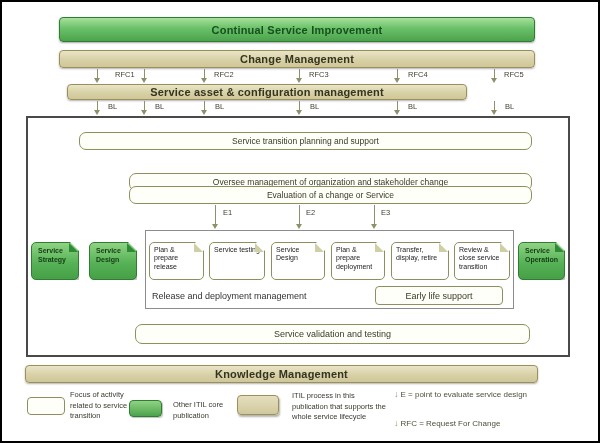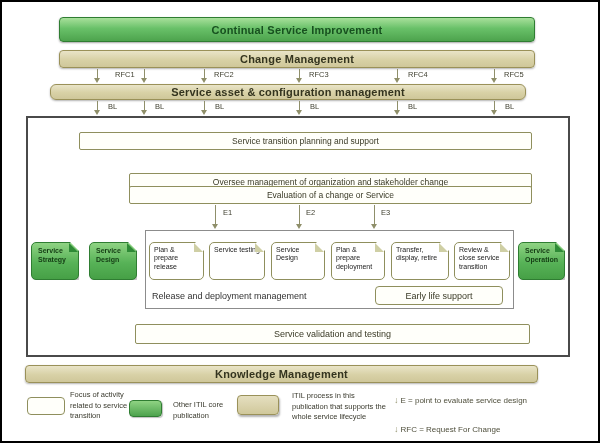--- a/index.html
+++ b/index.html
@@ -32,21 +32,21 @@
     content:""; position:absolute; left:1px; bottom:0;
     border-left:3.5px solid transparent; border-right:3.5px solid transparent;
     border-top:5px solid #8f8f6a;
   }
   .albl { position:absolute; font-size:7.5px; color:#3f3f2f; white-space:nowrap; }
   
   .outerbox { position:absolute; left:24px; top:114px; width:544px; height:241px;
     border:2px solid #4a4a4a; background:#fff; }
   .wbox {
     position:absolute; display:flex; align-items:center; justify-content:center;
-    background:#fffffa; border:1px solid #8f8f5d; border-radius:2px;
+    background:#fffffa; border:1px solid #8f8f5d; border-radius:7px;
     font-size:8.5px; color:#3a3a26; white-space:nowrap;
   }
   .cluster { position:absolute; left:143px; top:228px; width:369px; height:79px;
     border:1px solid #8c8c8c; background:#fff; }
   .pbox {
     position:absolute; top:240px; height:38px; padding:3px 3px 2px 4px;
     background:#fff; border:1px solid #8f8f5d; border-radius:5px;
     clip-path:polygon(0 0, calc(100% - 9px) 0, 100% 9px, 100% 100%, 0 100%);
     font-size:7px; line-height:1.18; color:#222; overflow:hidden;
   }
@@ -65,21 +65,21 @@
   }
   .gbox::after { background:#2e8a36; }
   
   .lg-box { position:absolute; border-radius:4px; }
   .lg-white { background:#fffffa; border:1px solid #8f8f5d; }
   .lg-green { background:linear-gradient(180deg,#8fd383,#4da34d); border:1px solid #2f7d32;
     box-shadow:1px 1px 1px rgba(0,0,0,.25); }
   .lg-tan { background:linear-gradient(180deg,#e5dfc0,#d0c89b); border:1px solid #9a9159;
     box-shadow:1px 2px 2px rgba(0,0,0,.3); }
   .lg-text { position:absolute; font-size:7.5px; line-height:1.4; color:#3a3a2e; }
-  .def-row { position:absolute; font-size:8px; color:#4f4f3c; white-space:nowrap;margin-top:6px; }
+  .def-row { position:absolute; font-size:8px; color:#4f4f3c; white-space:nowrap; }
   .def-row .da { color:#8f8f6a; font-size:9px; margin-right:2px; }
   .free-label { position:absolute; font-size:9px; color:#333; white-space:nowrap; }
 </style>
 </head>
 <body>
 
 <div class="frame">
 
   <div class="bar green" style="left:57px;top:15px;width:476px;height:25px;">Continual Service Improvement</div>
   <div class="bar tan" style="left:57px;top:48px;width:476px;height:18px;">Change Management</div>
@@ -89,21 +89,21 @@
   <div class="varrow" style="left:198px;top:67px;height:14px;"></div>
   <div class="varrow" style="left:293px;top:67px;height:14px;"></div>
   <div class="varrow" style="left:391px;top:67px;height:14px;"></div>
   <div class="varrow" style="left:488px;top:67px;height:14px;"></div>
   <span class="albl" style="left:106px;top:68px;padding-left:7px;">RFC1</span>
   <span class="albl" style="left:212px;top:68px;">RFC2</span>
   <span class="albl" style="left:307px;top:68px;">RFC3</span>
   <span class="albl" style="left:406px;top:68px;">RFC4</span>
   <span class="albl" style="left:502px;top:68px;">RFC5</span>
 
-  <div class="bar tan" style="left:48px;top:82px;width:476px;height:16px;border-radius:6px;">Service asset &amp; configuration management</div>
+  <div class="bar tan" style="left:65px;top:82px;width:400px;height:16px;">Service asset &amp; configuration management</div>
 
   <div class="varrow" style="left:91px;top:99px;height:14px;"></div>
   <div class="varrow" style="left:138px;top:99px;height:14px;"></div>
   <div class="varrow" style="left:198px;top:99px;height:14px;"></div>
   <div class="varrow" style="left:293px;top:99px;height:14px;"></div>
   <div class="varrow" style="left:391px;top:99px;height:14px;"></div>
   <div class="varrow" style="left:488px;top:99px;height:14px;"></div>
   <span class="albl" style="left:106px;top:100px;">BL</span>
   <span class="albl" style="left:153px;top:100px;">BL</span>
   <span class="albl" style="left:213px;top:100px;">BL</span>

